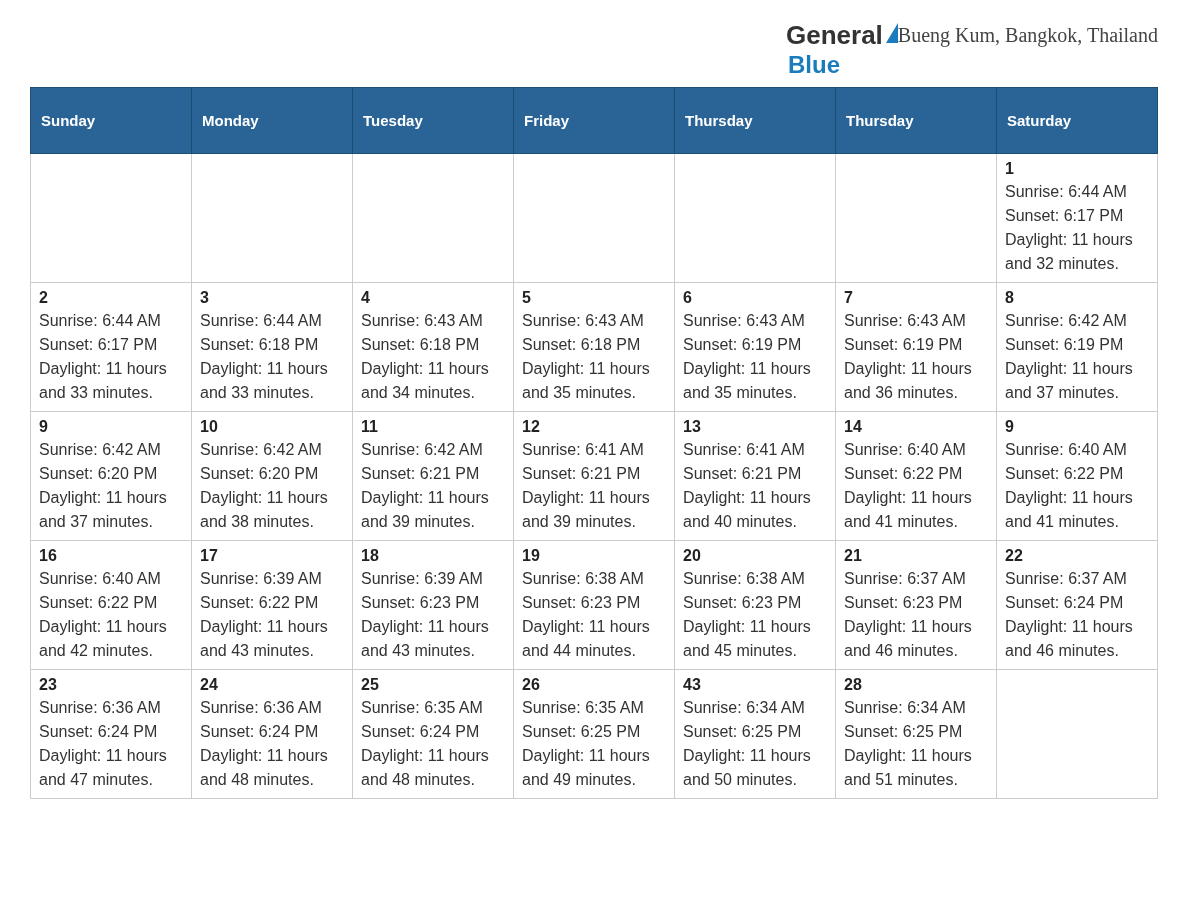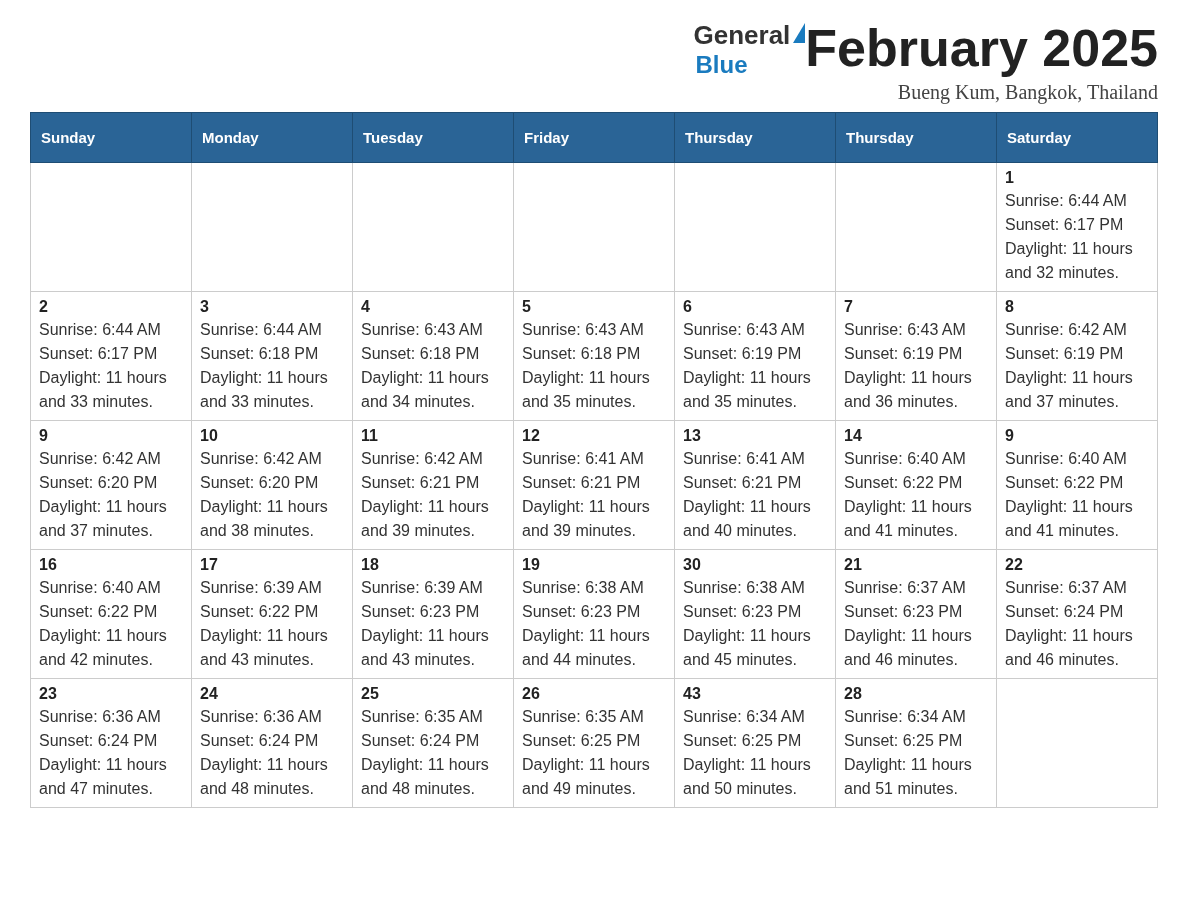--- a/index.html
+++ b/index.html
@@ -53,21 +53,21 @@
     .calendar {
       width: 100%;
       border-collapse: collapse;
       margin-top: 8px;
     }
     .calendar thead tr th {
       background-color: #2a6496;
       color: #fff;
       font-size: 15px;
       font-weight: bold;
-      padding: 16px 10px;
+      padding: 24px 10px;
       text-align: left;
       border: 1px solid #1e4d74;
     }
     .calendar tbody tr td {
       vertical-align: top;
       border: 1px solid #ccc;
       padding: 6px 8px;
       width: calc(100% / 7);
       min-height: 110px;
       height: 110px;
@@ -106,21 +106,20 @@
 
 <div class="header-area">
   <div class="logo-wrapper">
     <div class="logo-line1">
       <span class="logo-text-general">General</span>
       <span class="logo-triangle"></span>
     </div>
     <div class="logo-line2">Blue</div>
   </div>
   <div class="title-area">
-    <div class="main-title">February 2025</div>
     <div class="subtitle">Bueng Kum, Bangkok, Thailand</div>
   </div>
 </div>
 
 <table class="calendar">
   <thead>
     <tr>
     <th>Sunday</th>
         <th>Monday</th>
         <th>Tuesday</th>
@@ -271,21 +270,21 @@
 and 43 minutes.</div>
         </td>
         <td>
           <span class="day-number">19</span>
           <div class="day-info" style="white-space: pre-line;">Sunrise: 6:38 AM
 Sunset: 6:23 PM
 Daylight: 11 hours
 and 44 minutes.</div>
         </td>
         <td>
-          <span class="day-number">30</span>
+          <span class="day-number">20</span>
           <div class="day-info" style="white-space: pre-line;">Sunrise: 6:38 AM
 Sunset: 6:23 PM
 Daylight: 11 hours
 and 45 minutes.</div>
         </td>
         <td>
           <span class="day-number">21</span>
           <div class="day-info" style="white-space: pre-line;">Sunrise: 6:37 AM
 Sunset: 6:23 PM
 Daylight: 11 hours

